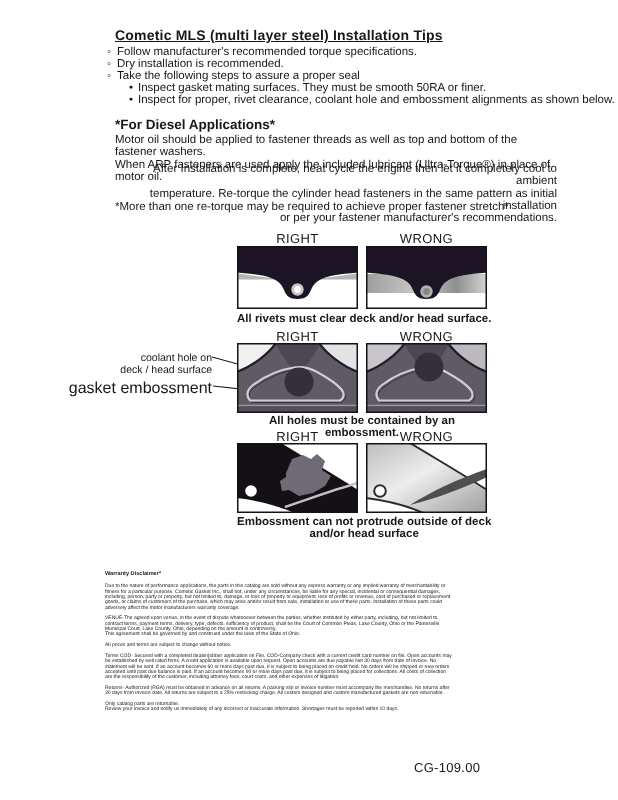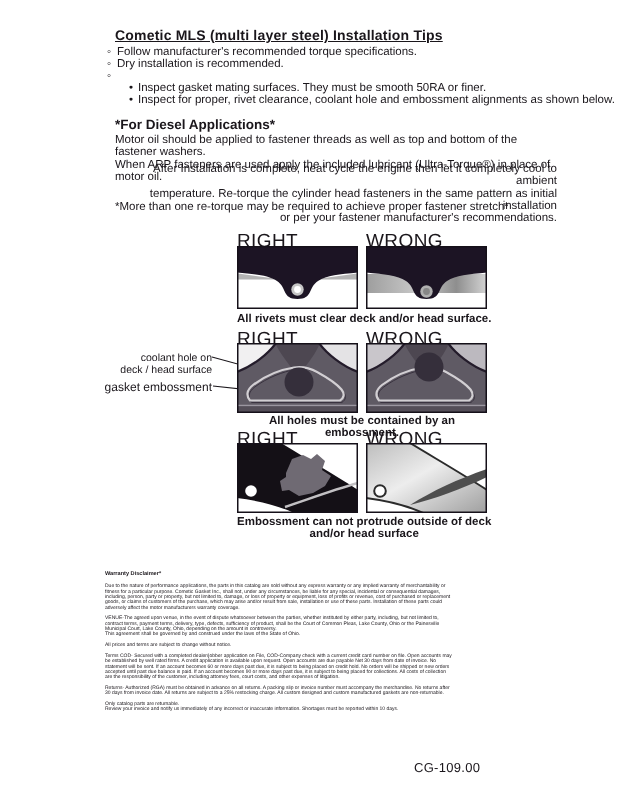--- a/index.html
+++ b/index.html
@@ -13,32 +13,32 @@
   #bullets{left:107px;top:46px;font-size:11.5px;line-height:12.1px;}
   .b-row{display:flex;}
   .b-row .mark{width:10px;flex:none;}
   .b-row.sub{margin-left:22px;}
   .b-row.sub .mark{width:9px;}
   #diesel-heading{left:115px;top:117px;font-size:13.5px;font-weight:bold;}
   .para{left:115px;width:442px;font-size:11.5px;line-height:12.3px;white-space:pre-line;}
   #diesel-para1{top:134px;}
   #diesel-para2{top:163px;text-align:right;}
   #diesel-note{top:201px;}
-  .rw-label{width:121px;font-size:19px;letter-spacing:.4px;}
+  .rw-label{width:121px;text-align:center;font-size:13px;letter-spacing:.4px;}
   .dbox{width:121px;height:63px;}
   .dbox2{width:121px;height:70px;}
   .caption{font-weight:bold;font-size:11.5px;line-height:12px;text-align:center;}
   #d1-right-label{left:237px;top:231px;} #d1-wrong-label{left:366px;top:231px;}
   #d1-right-box{left:237px;top:246px;}  #d1-wrong-box{left:366px;top:246px;}
   #caption1{left:237px;top:313px;}
   #d2-right-label{left:237px;top:329px;} #d2-wrong-label{left:366px;top:329px;}
   #d2-right-box{left:237px;top:343px;}  #d2-wrong-box{left:366px;top:343px;}
   #caption2{left:237px;top:415px;width:250px;text-align:center;}
   #callout1{left:62px;top:353px;width:150px;text-align:right;font-size:10.5px;line-height:11.5px;white-space:pre-line;}
-  #callout2{left:62px;top:380px;width:150px;text-align:right;font-size:12px;}
+  #callout2{left:62px;top:380px;width:150px;text-align:right;font-size:16px;}
   #callout-lines{left:205px;top:345px;}
   #d3-right-label{left:237px;top:429px;} #d3-wrong-label{left:366px;top:429px;}
   #d3-right-box{left:237px;top:443px;}  #d3-wrong-box{left:366px;top:443px;}
   #caption3{left:237px;top:516px;white-space:pre-line;}
   #disclaimer{left:105px;top:572px;width:438px;font-size:5px;line-height:5.35px;}
   #disclaimer .dh{font-size:5.6px;font-weight:bold;margin:0 0 7px 0;}
   #disclaimer p{margin:0 0 5.4px 0;white-space:pre-line;}
   #footer-code{left:390px;top:760px;font-size:13px;letter-spacing:.3px;margin-left:24px;}
 </style>
 </head>
@@ -50,20 +50,21 @@
   <div class="b-row">
     <span class="mark">◦</span>
     <span>Follow manufacturer's recommended torque specifications.</span>
   </div>
   <div class="b-row">
     <span class="mark">◦</span>
     <span>Dry installation is recommended.</span>
   </div>
   <div class="b-row">
     <span class="mark">◦</span>
+    <span>Take the following steps to assure a proper seal</span>
   </div>
   <div class="b-row sub">
     <span class="mark">•</span>
     <span>Inspect gasket mating surfaces.  They must be smooth 50RA or finer.</span>
   </div>
   <div class="b-row sub">
     <span class="mark">•</span>
     <span>Inspect for proper, rivet clearance, coolant hole and embossment alignments as shown below.</span>
   </div>
 </div>

